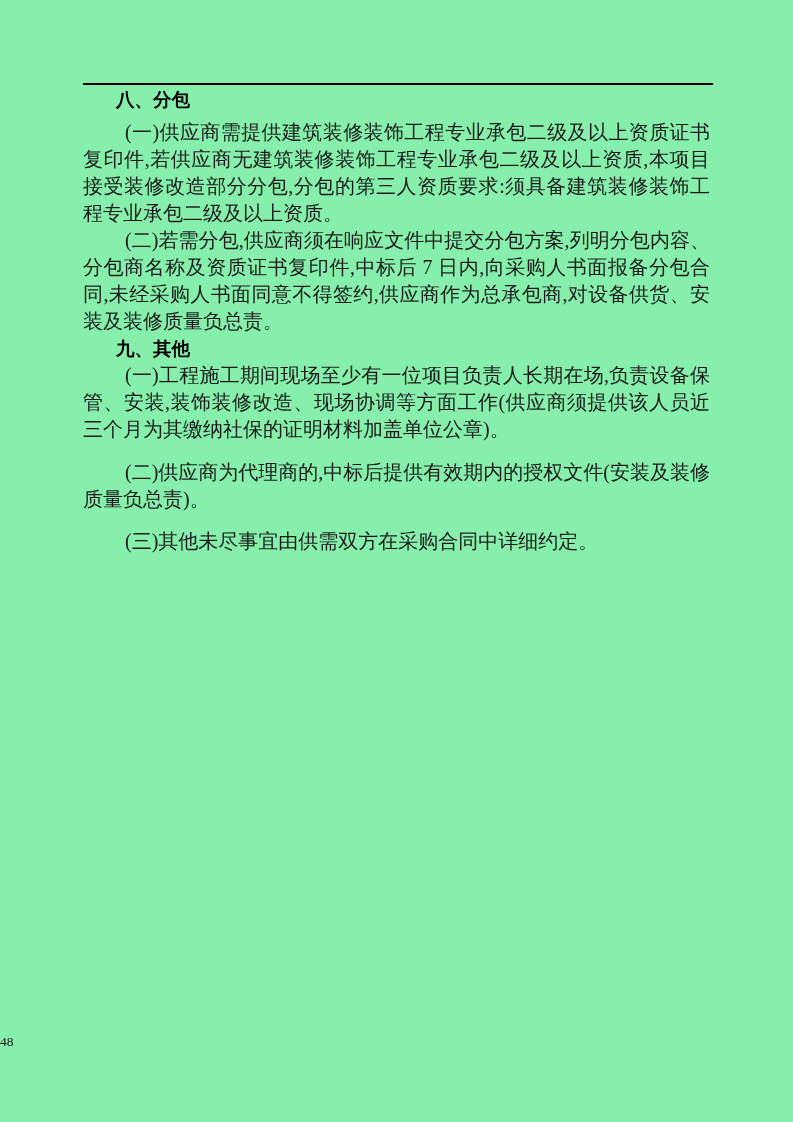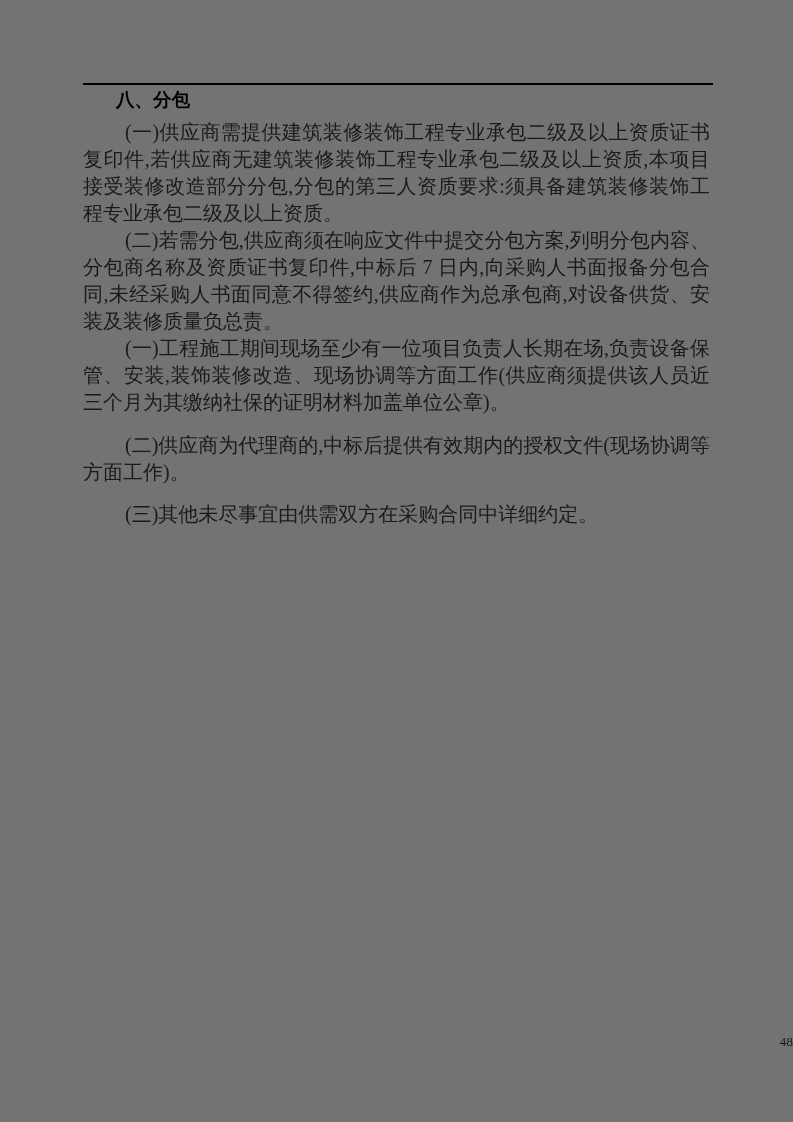--- a/index.html
+++ b/index.html
@@ -4,21 +4,21 @@
 <style>
   html, body {
     margin: 0;
     padding: 0;
     background: #ffffff;
   }
   .page {
     position: relative;
     width: 793px;
     height: 1122px;
-    background: #737373;
+    background: #86efac;
     overflow: hidden;
     font-family: "Liberation Serif", "DejaVu Serif", serif;
     color: #1a1a1a;
   }
   .header-rule {
     position: absolute;
     left: 83px;
     top: 83px;
     width: 630px;
     height: 2px;
@@ -48,44 +48,45 @@
     word-break: break-all;
   }
   .para.first-after-heading { margin-top: 6px; }
   .para.gap-before { margin-top: 16px; }
   .para.small-gap-before { margin-top: 15px; }
   .page-number {
     position: absolute;
     left: 0;
     right: 0;
     top: 1034px;
-    text-align: right;
+    text-align: left;
     font-size: 13.5px;
     color: #1a1a1a;
   }
 </style>
 </head>
 <body>
 
 <div class="page">
 
   <div class="header-rule"></div>
 
   <div class="content">
 
     <h2 class="section-heading">八、分包</h2>
 
     <p class="para first-after-heading">(一)供应商需提供建筑装修装饰工程专业承包二级及以上资质证书复印件,若供应商无建筑装修装饰工程专业承包二级及以上资质,本项目接受装修改造部分分包,分包的第三人资质要求:须具备建筑装修装饰工程专业承包二级及以上资质。</p>
 
     <p class="para">(二)若需分包,供应商须在响应文件中提交分包方案,列明分包内容、分包商名称及资质证书复印件,中标后 7 日内,向采购人书面报备分包合同,未经采购人书面同意不得签约,供应商作为总承包商,对设备供货、安装及装修质量负总责。</p>
 
+    <h2 class="section-heading">九、其他</h2>
 
     <p class="para">(一)工程施工期间现场至少有一位项目负责人长期在场,负责设备保管、安装,装饰装修改造、现场协调等方面工作(供应商须提供该人员近三个月为其缴纳社保的证明材料加盖单位公章)。</p>
 
-    <p class="para gap-before">(二)供应商为代理商的,中标后提供有效期内的授权文件(现场协调等方面工作)。</p>
+    <p class="para gap-before">(二)供应商为代理商的,中标后提供有效期内的授权文件(安装及装修质量负总责)。</p>
 
     <p class="para small-gap-before">(三)其他未尽事宜由供需双方在采购合同中详细约定。</p>
 
   </div>
 
   <div class="page-number">48</div>
 
 </div>
 
 </body></html>

